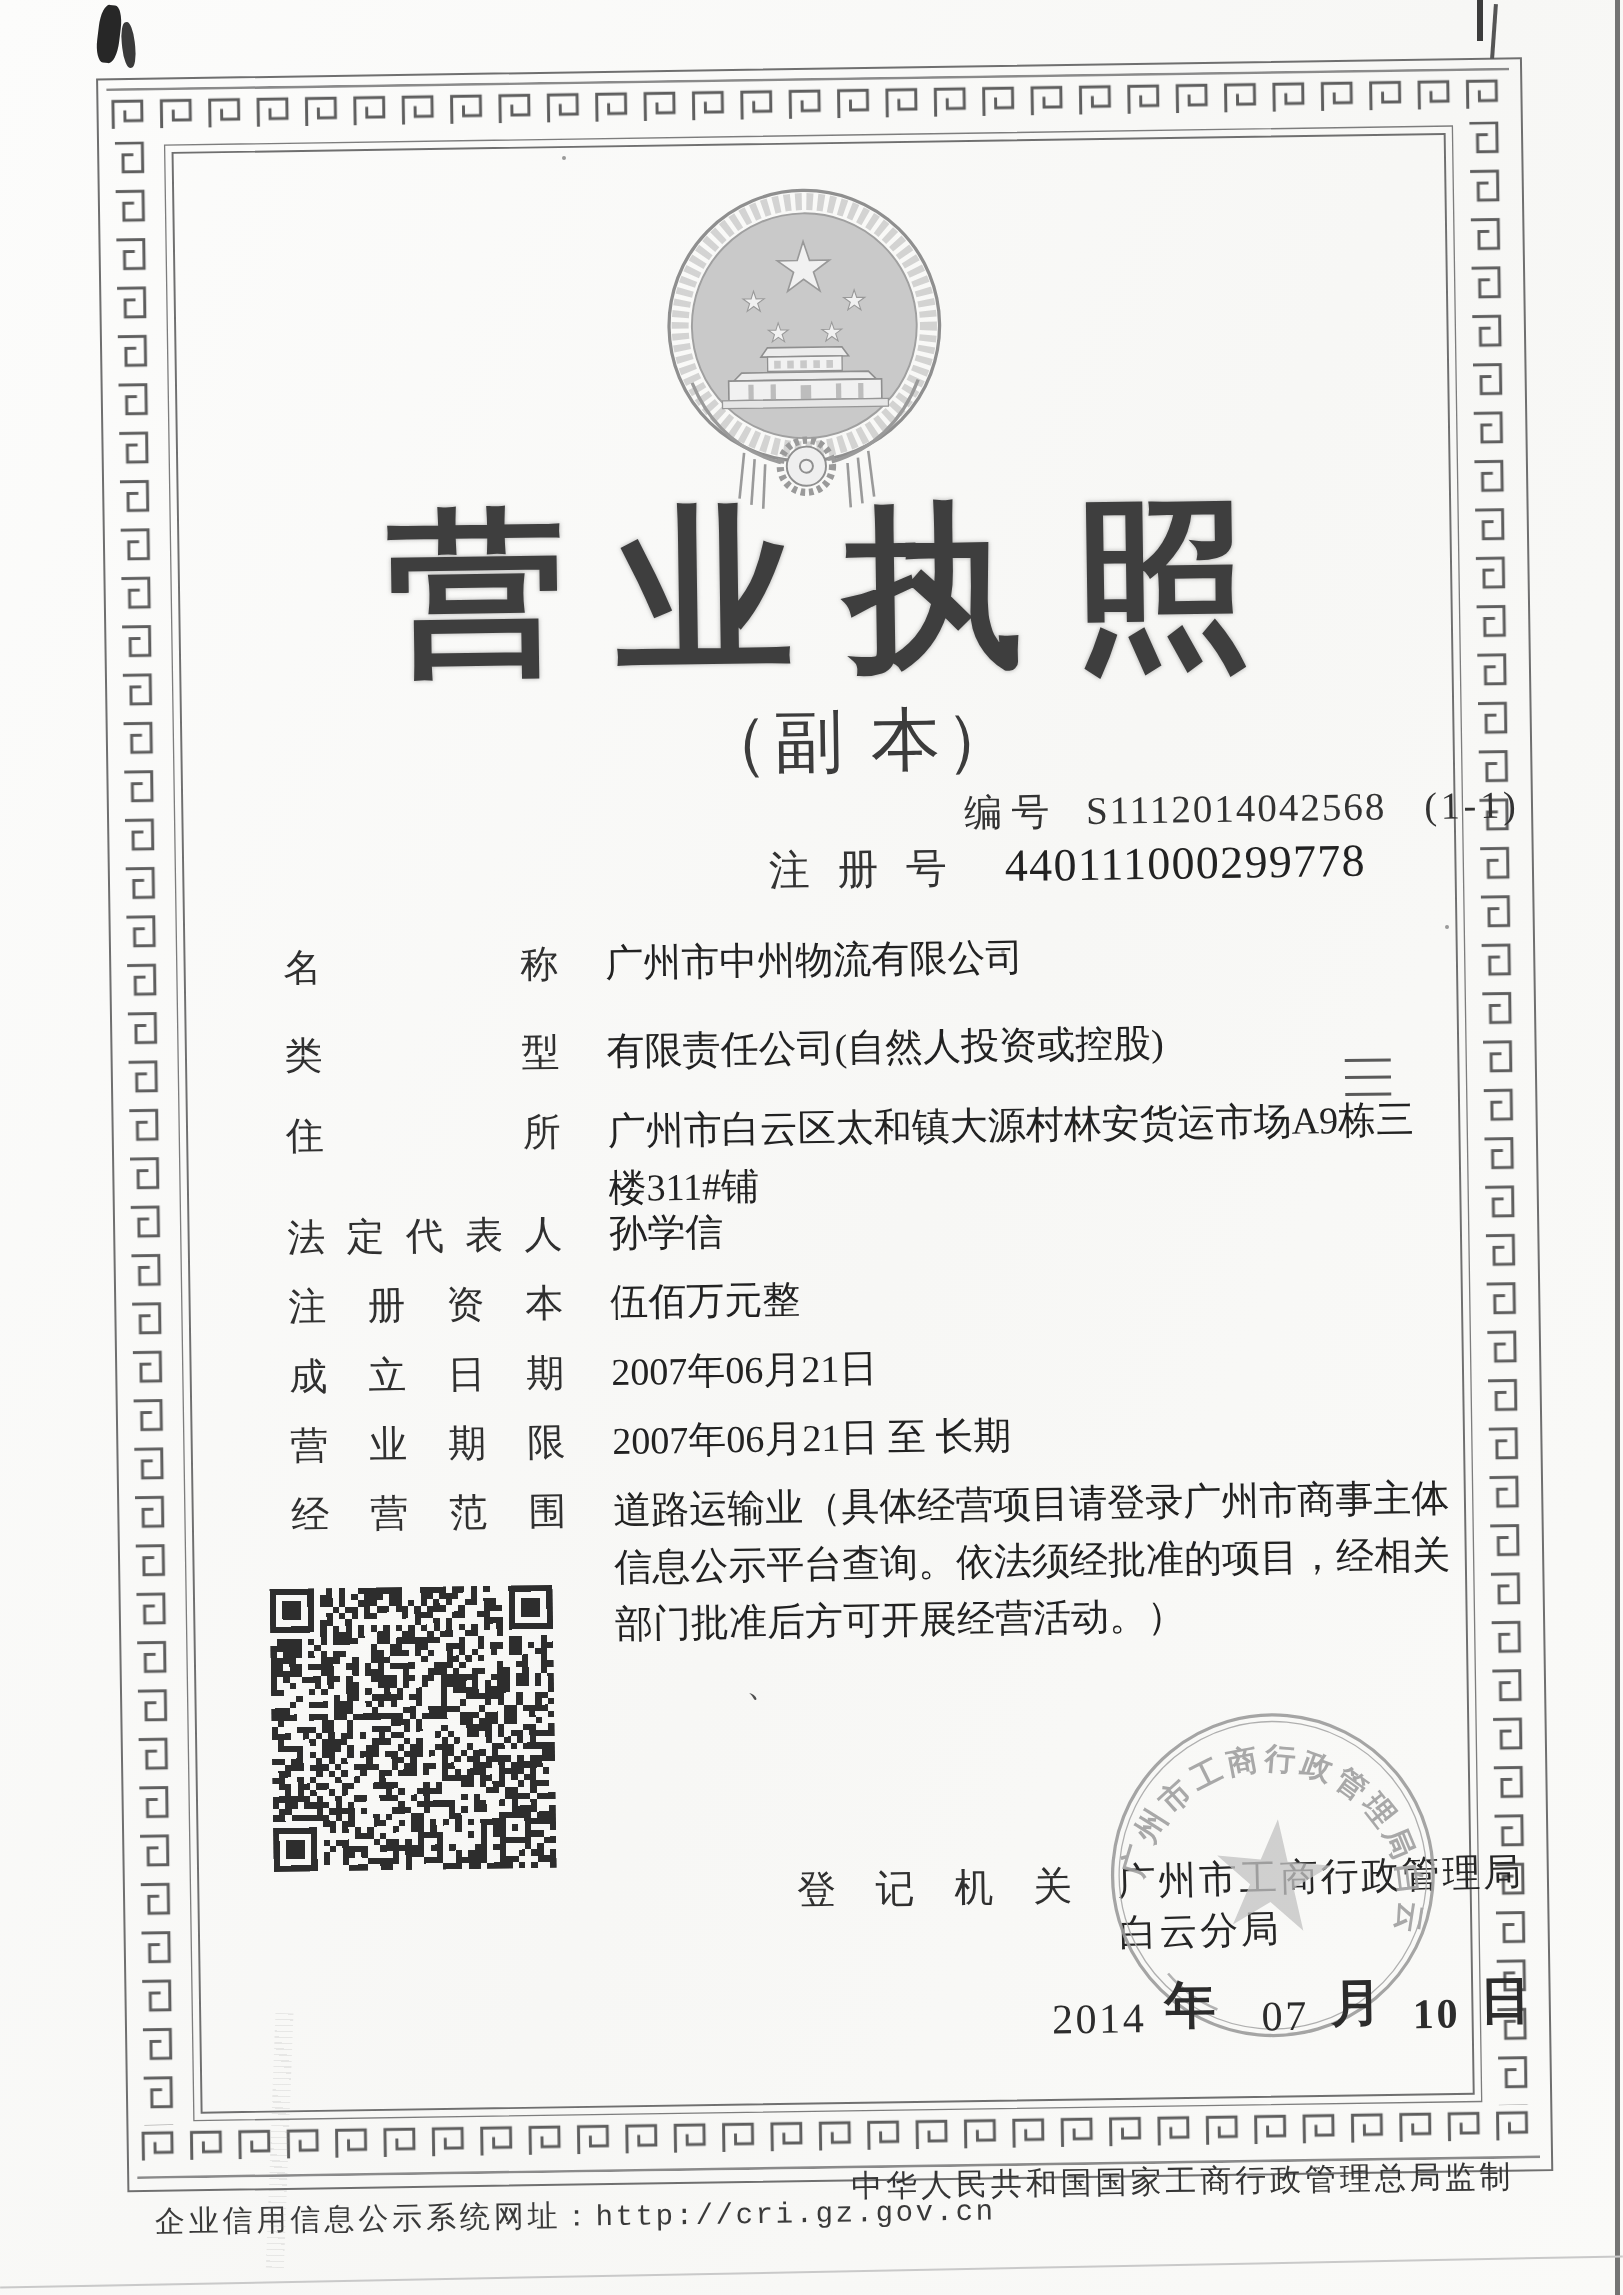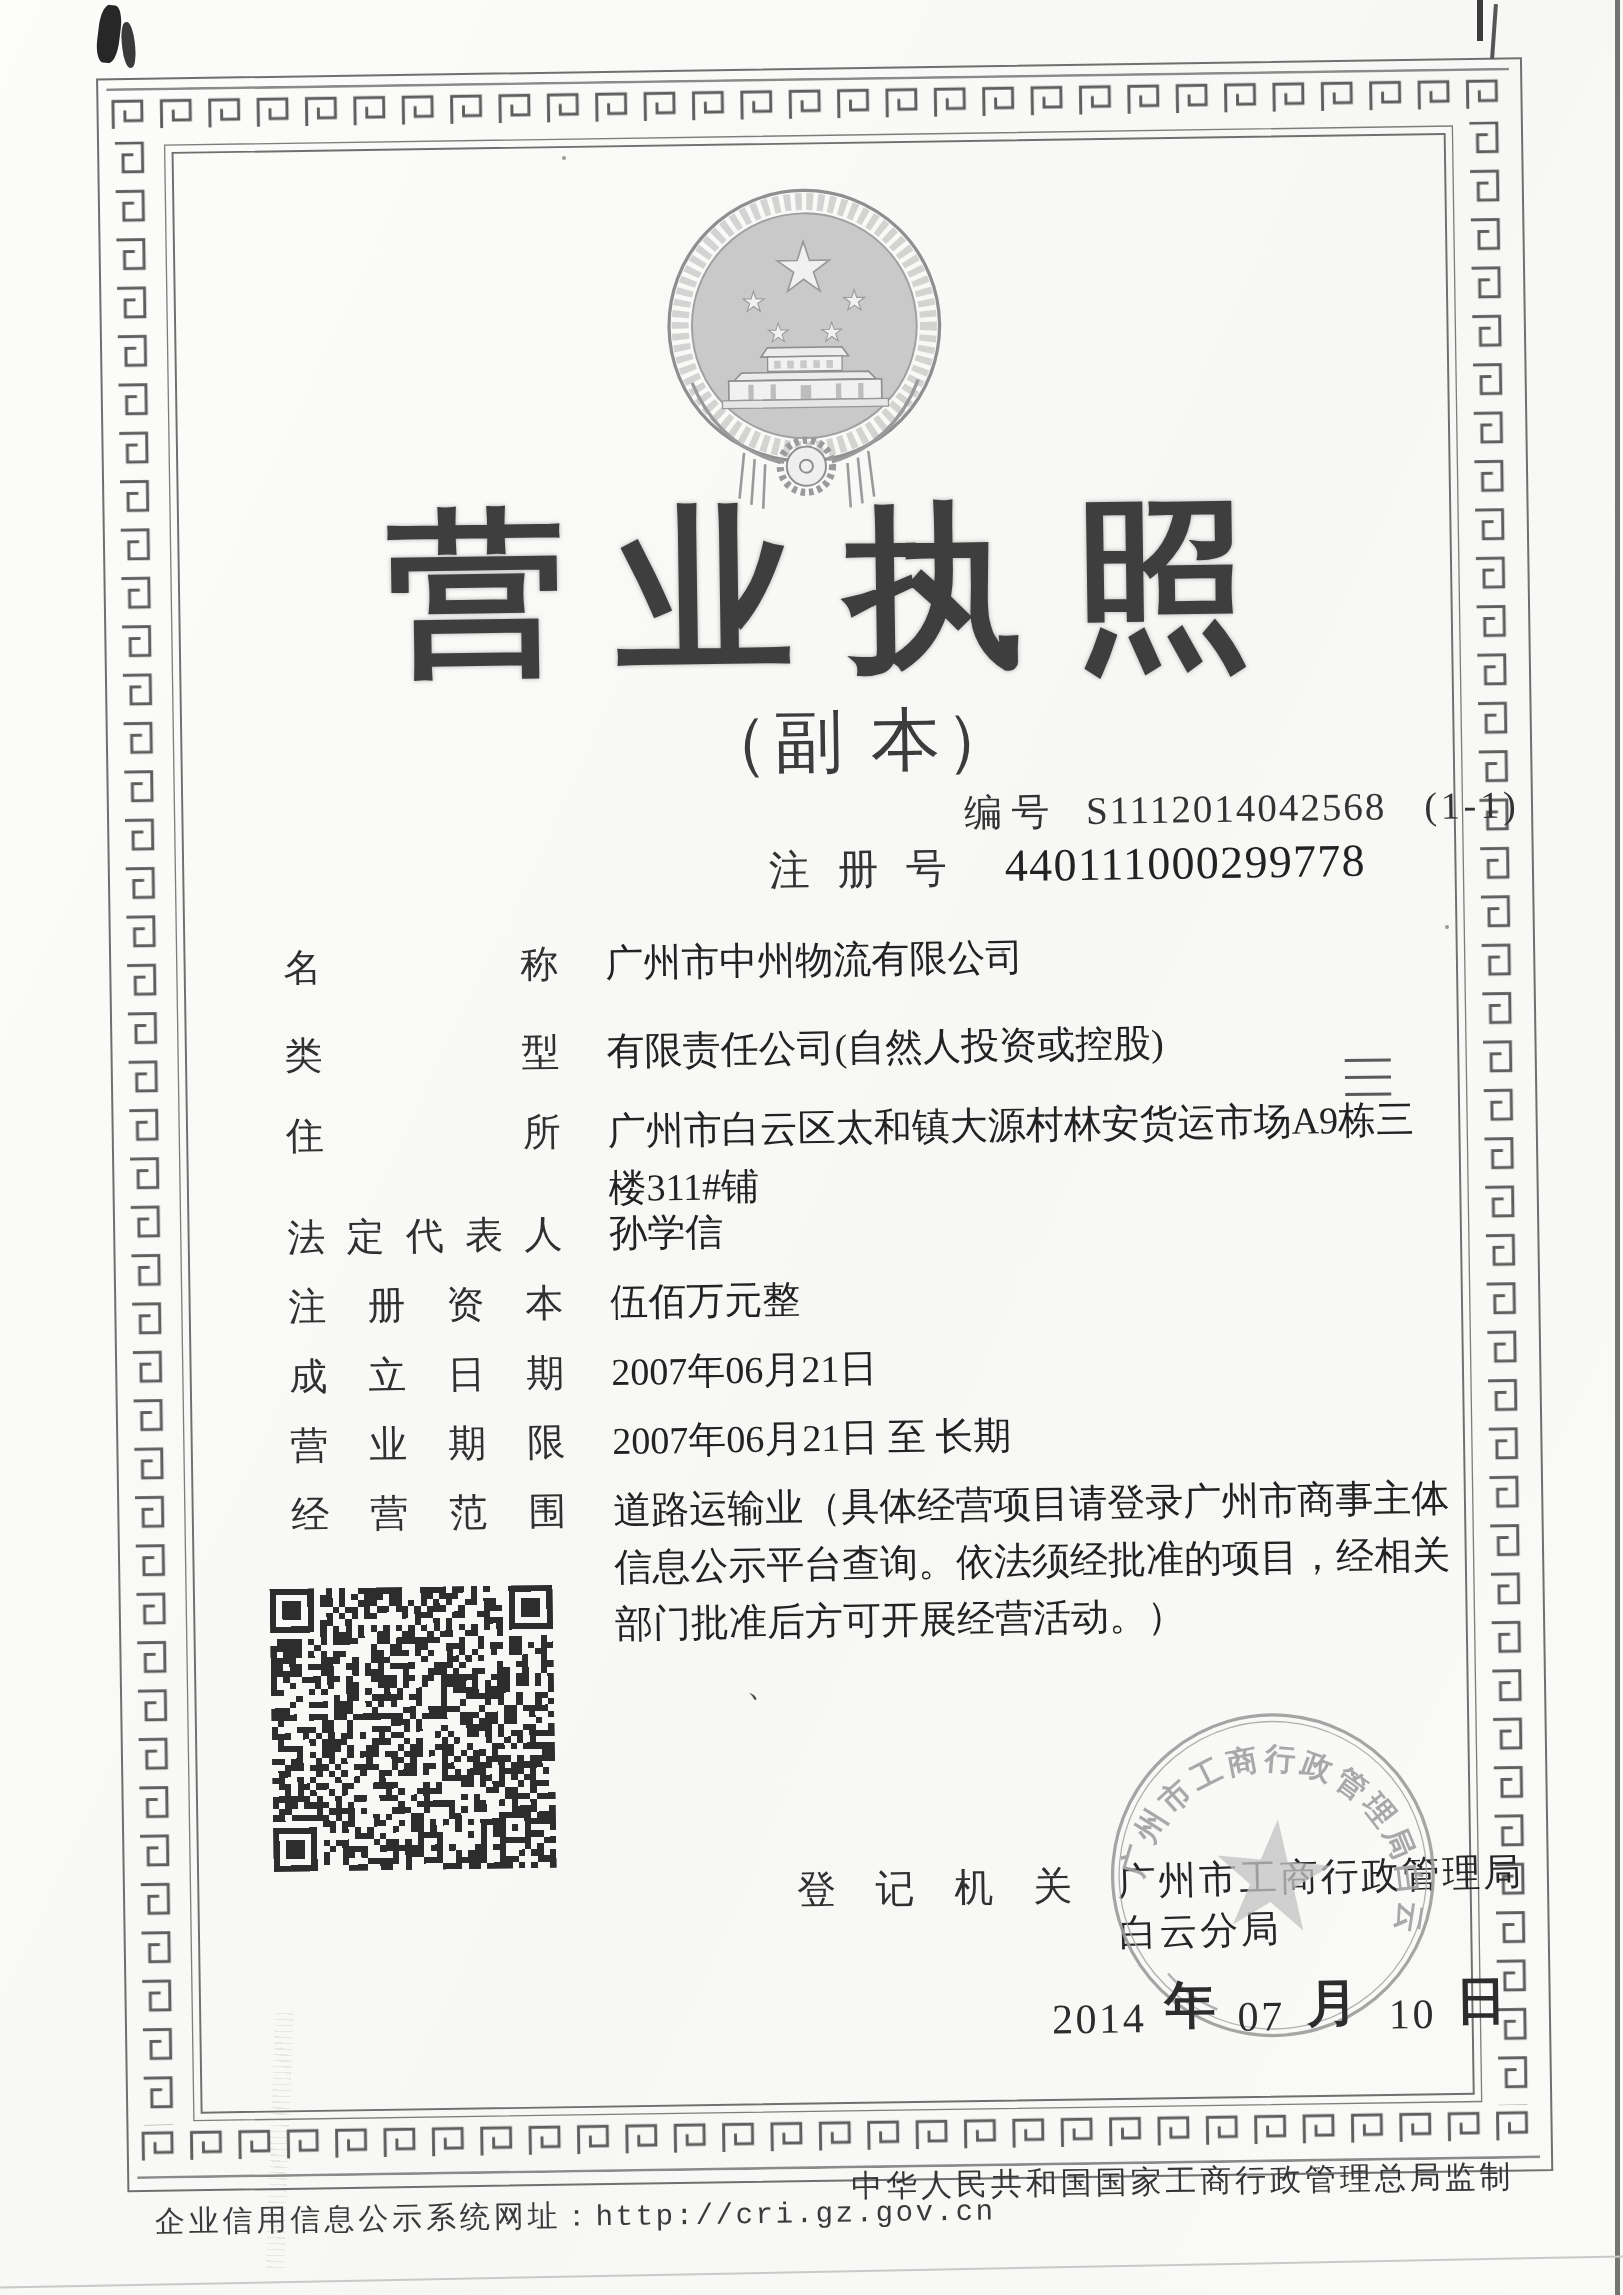--- a/index.html
+++ b/index.html
@@ -48,22 +48,22 @@
   .qr{position:absolute;left:263px;top:1581px;width:283px;height:283px;opacity:.93;}
 
   .issuer-label{position:absolute;left:786px;top:1863px;width:275px;display:flex;justify-content:space-between;font-size:39px;color:#303030;}
   .issuer-value{position:absolute;left:1107px;top:1859px;font-size:38px;color:#262626;line-height:51px;letter-spacing:2.6px;transform:rotate(-0.6deg);}
 
   .stamp{position:absolute;left:1088px;top:1708px;width:348px;height:348px;transform:rotate(6deg);opacity:.9;}
 
   .date-row{position:absolute;left:1039px;top:1986px;display:flex;align-items:baseline;white-space:nowrap;color:#2c2c2c;}
   .date-row .num{font-size:42px;letter-spacing:2.6px;}
   .date-row .unit{font-size:51px;font-weight:bold;position:relative;top:-9.2px;}
-  .date-row .g1{margin-left:18.3px;} .date-row .g2{margin-left:22px;}
-  .date-row .g3{margin-left:22px;} .date-row .g4{margin-left:31px;} .date-row .g5{margin-left:19.6px;}
+  .date-row .g1{margin-left:18.3px;} .date-row .g2{margin-left:46px;}
+  .date-row .g3{margin-left:22px;} .date-row .g4{margin-left:31px;font-weight:bold;} .date-row .g5{margin-left:19.6px;}
 
   .footer-site{position:absolute;left:139px;top:2192px;white-space:nowrap;color:#3a3a3a;}
   .footer-site .zh{font-size:30px;letter-spacing:3.9px;}
   .footer-site .url{font-family:"Liberation Mono",monospace;font-size:29px;letter-spacing:2.6px;}
   .footer-sup{position:absolute;right:124px;top:2166px;font-size:31px;letter-spacing:3.9px;color:#353535;white-space:nowrap;}
 
   
   .art{position:absolute;}
   .blob1{left:98px;top:5.2px;width:22px;height:58px;background:#272727;border-radius:38%;transform:rotate(7deg);}
   .blob2{left:122px;top:22px;width:13px;height:46px;background:#3a3a3a;border-radius:45%;transform:rotate(-6deg);}

